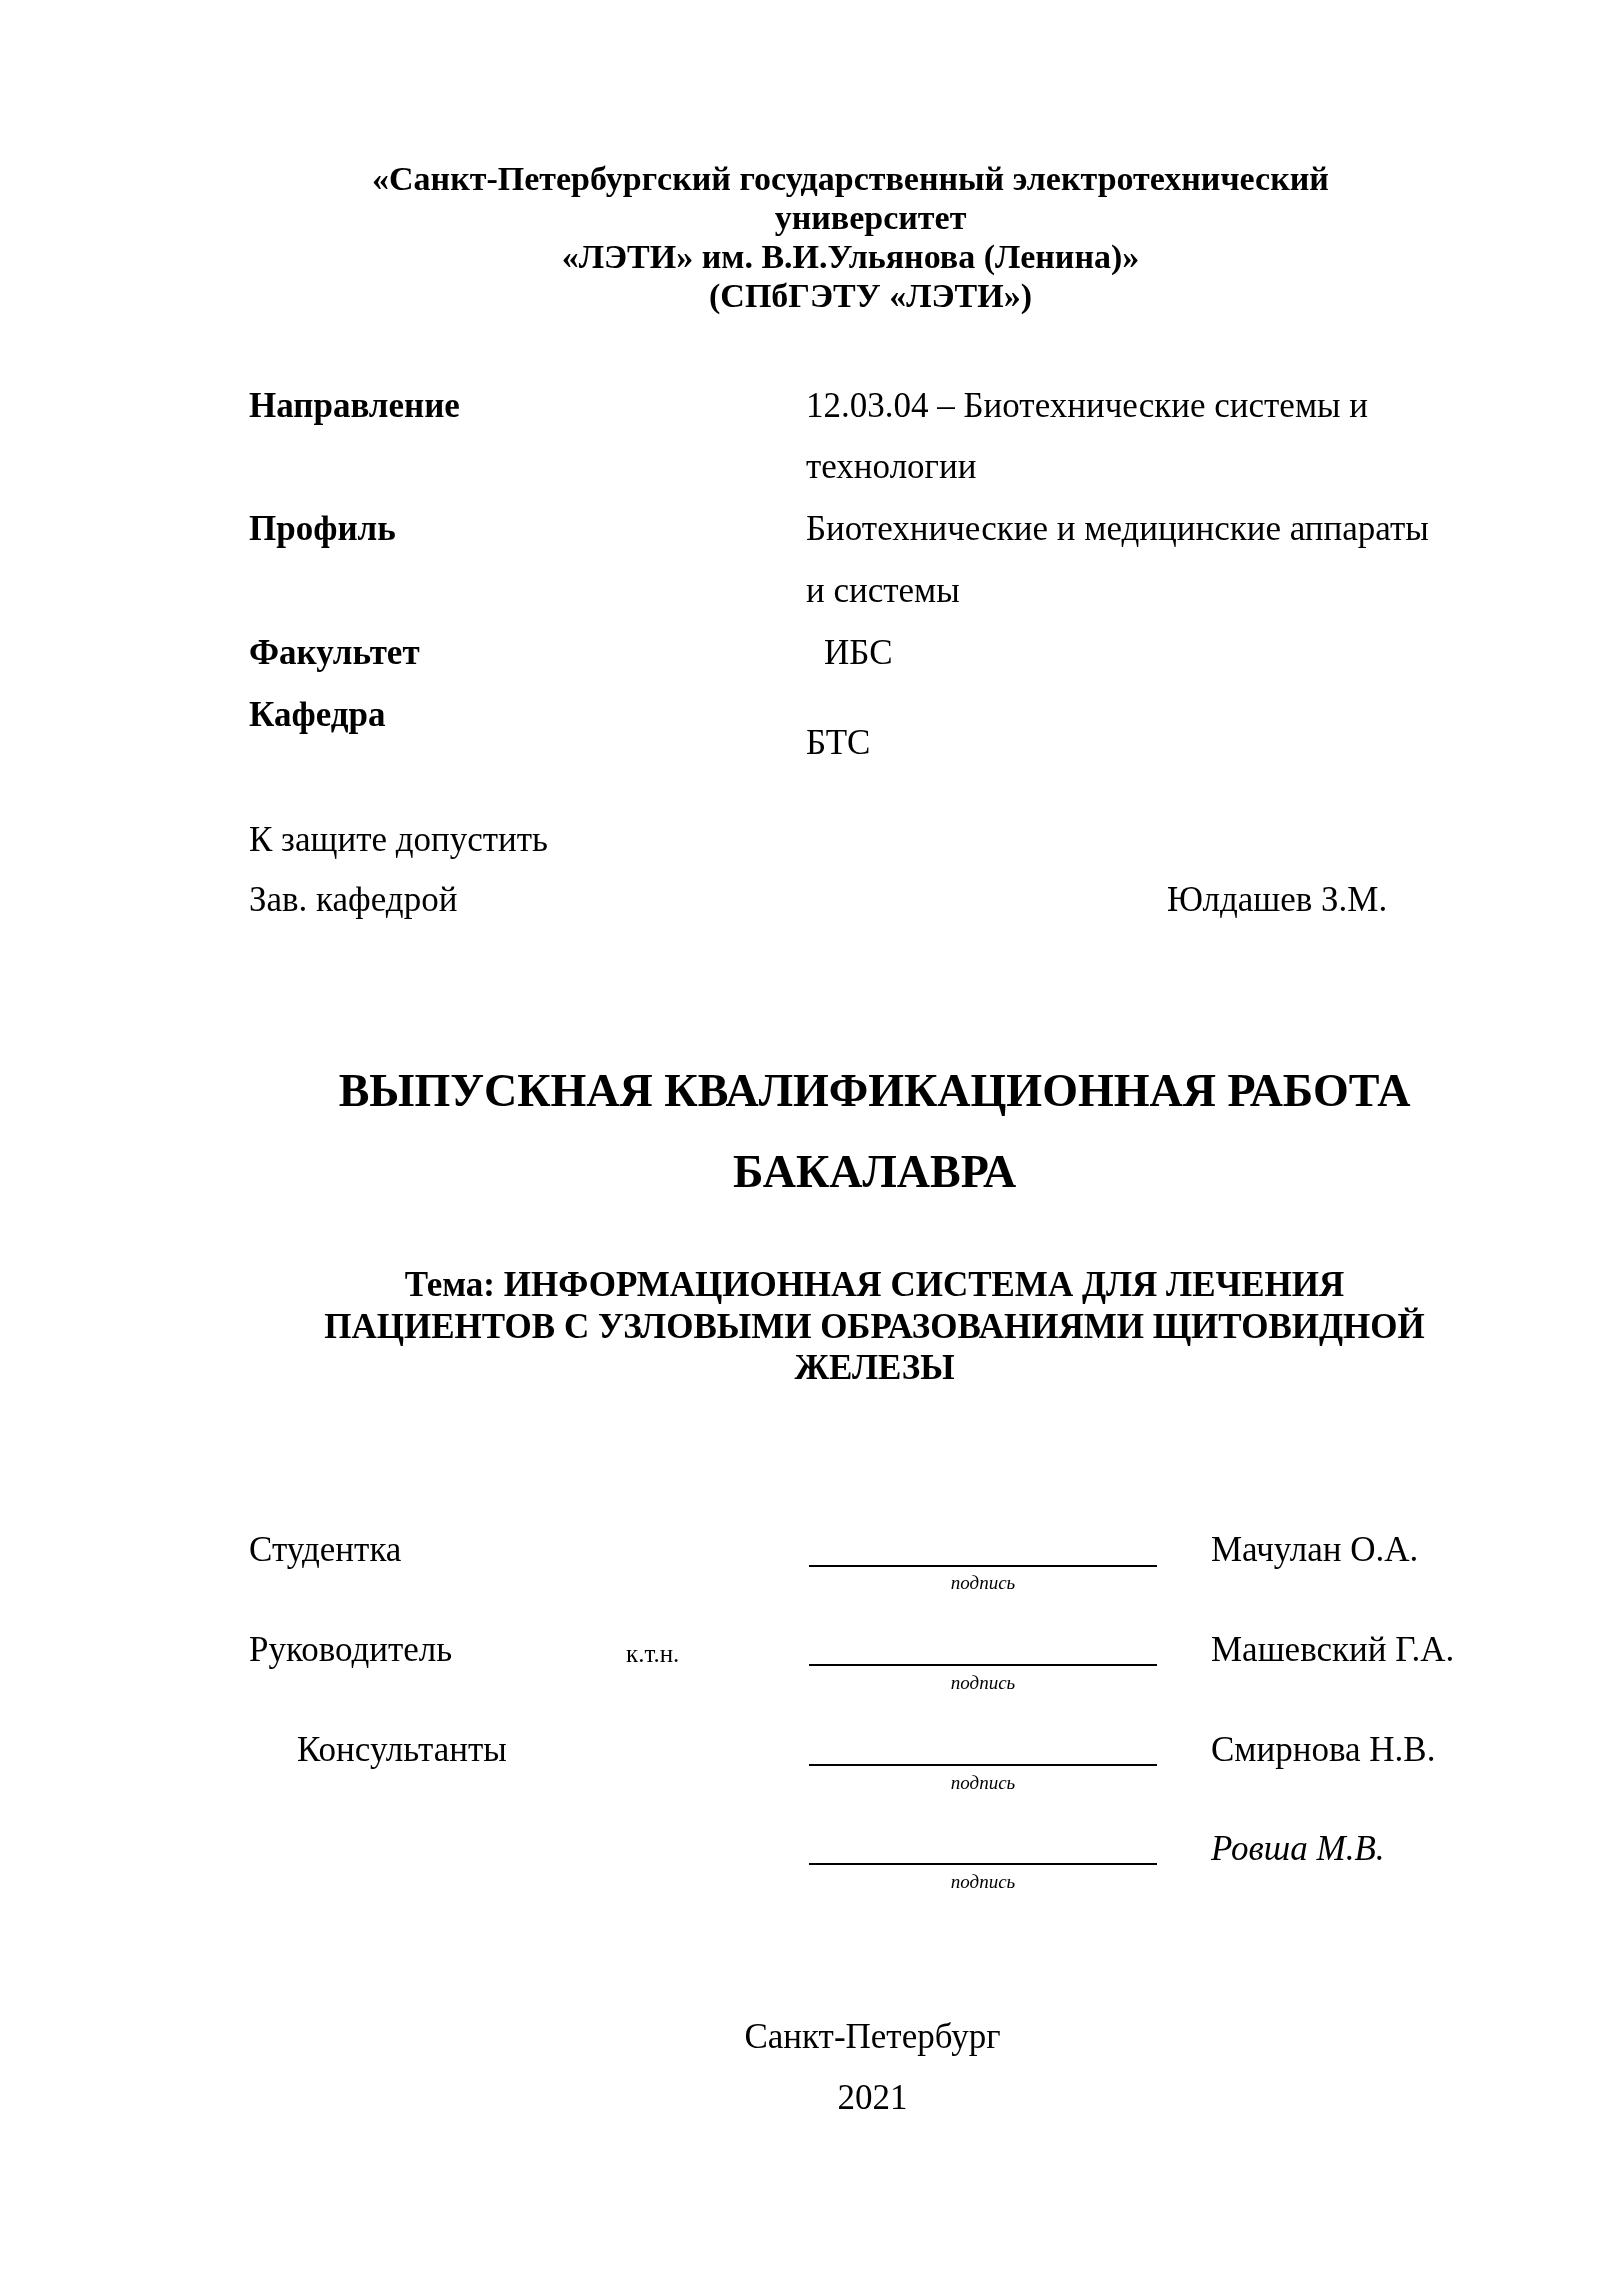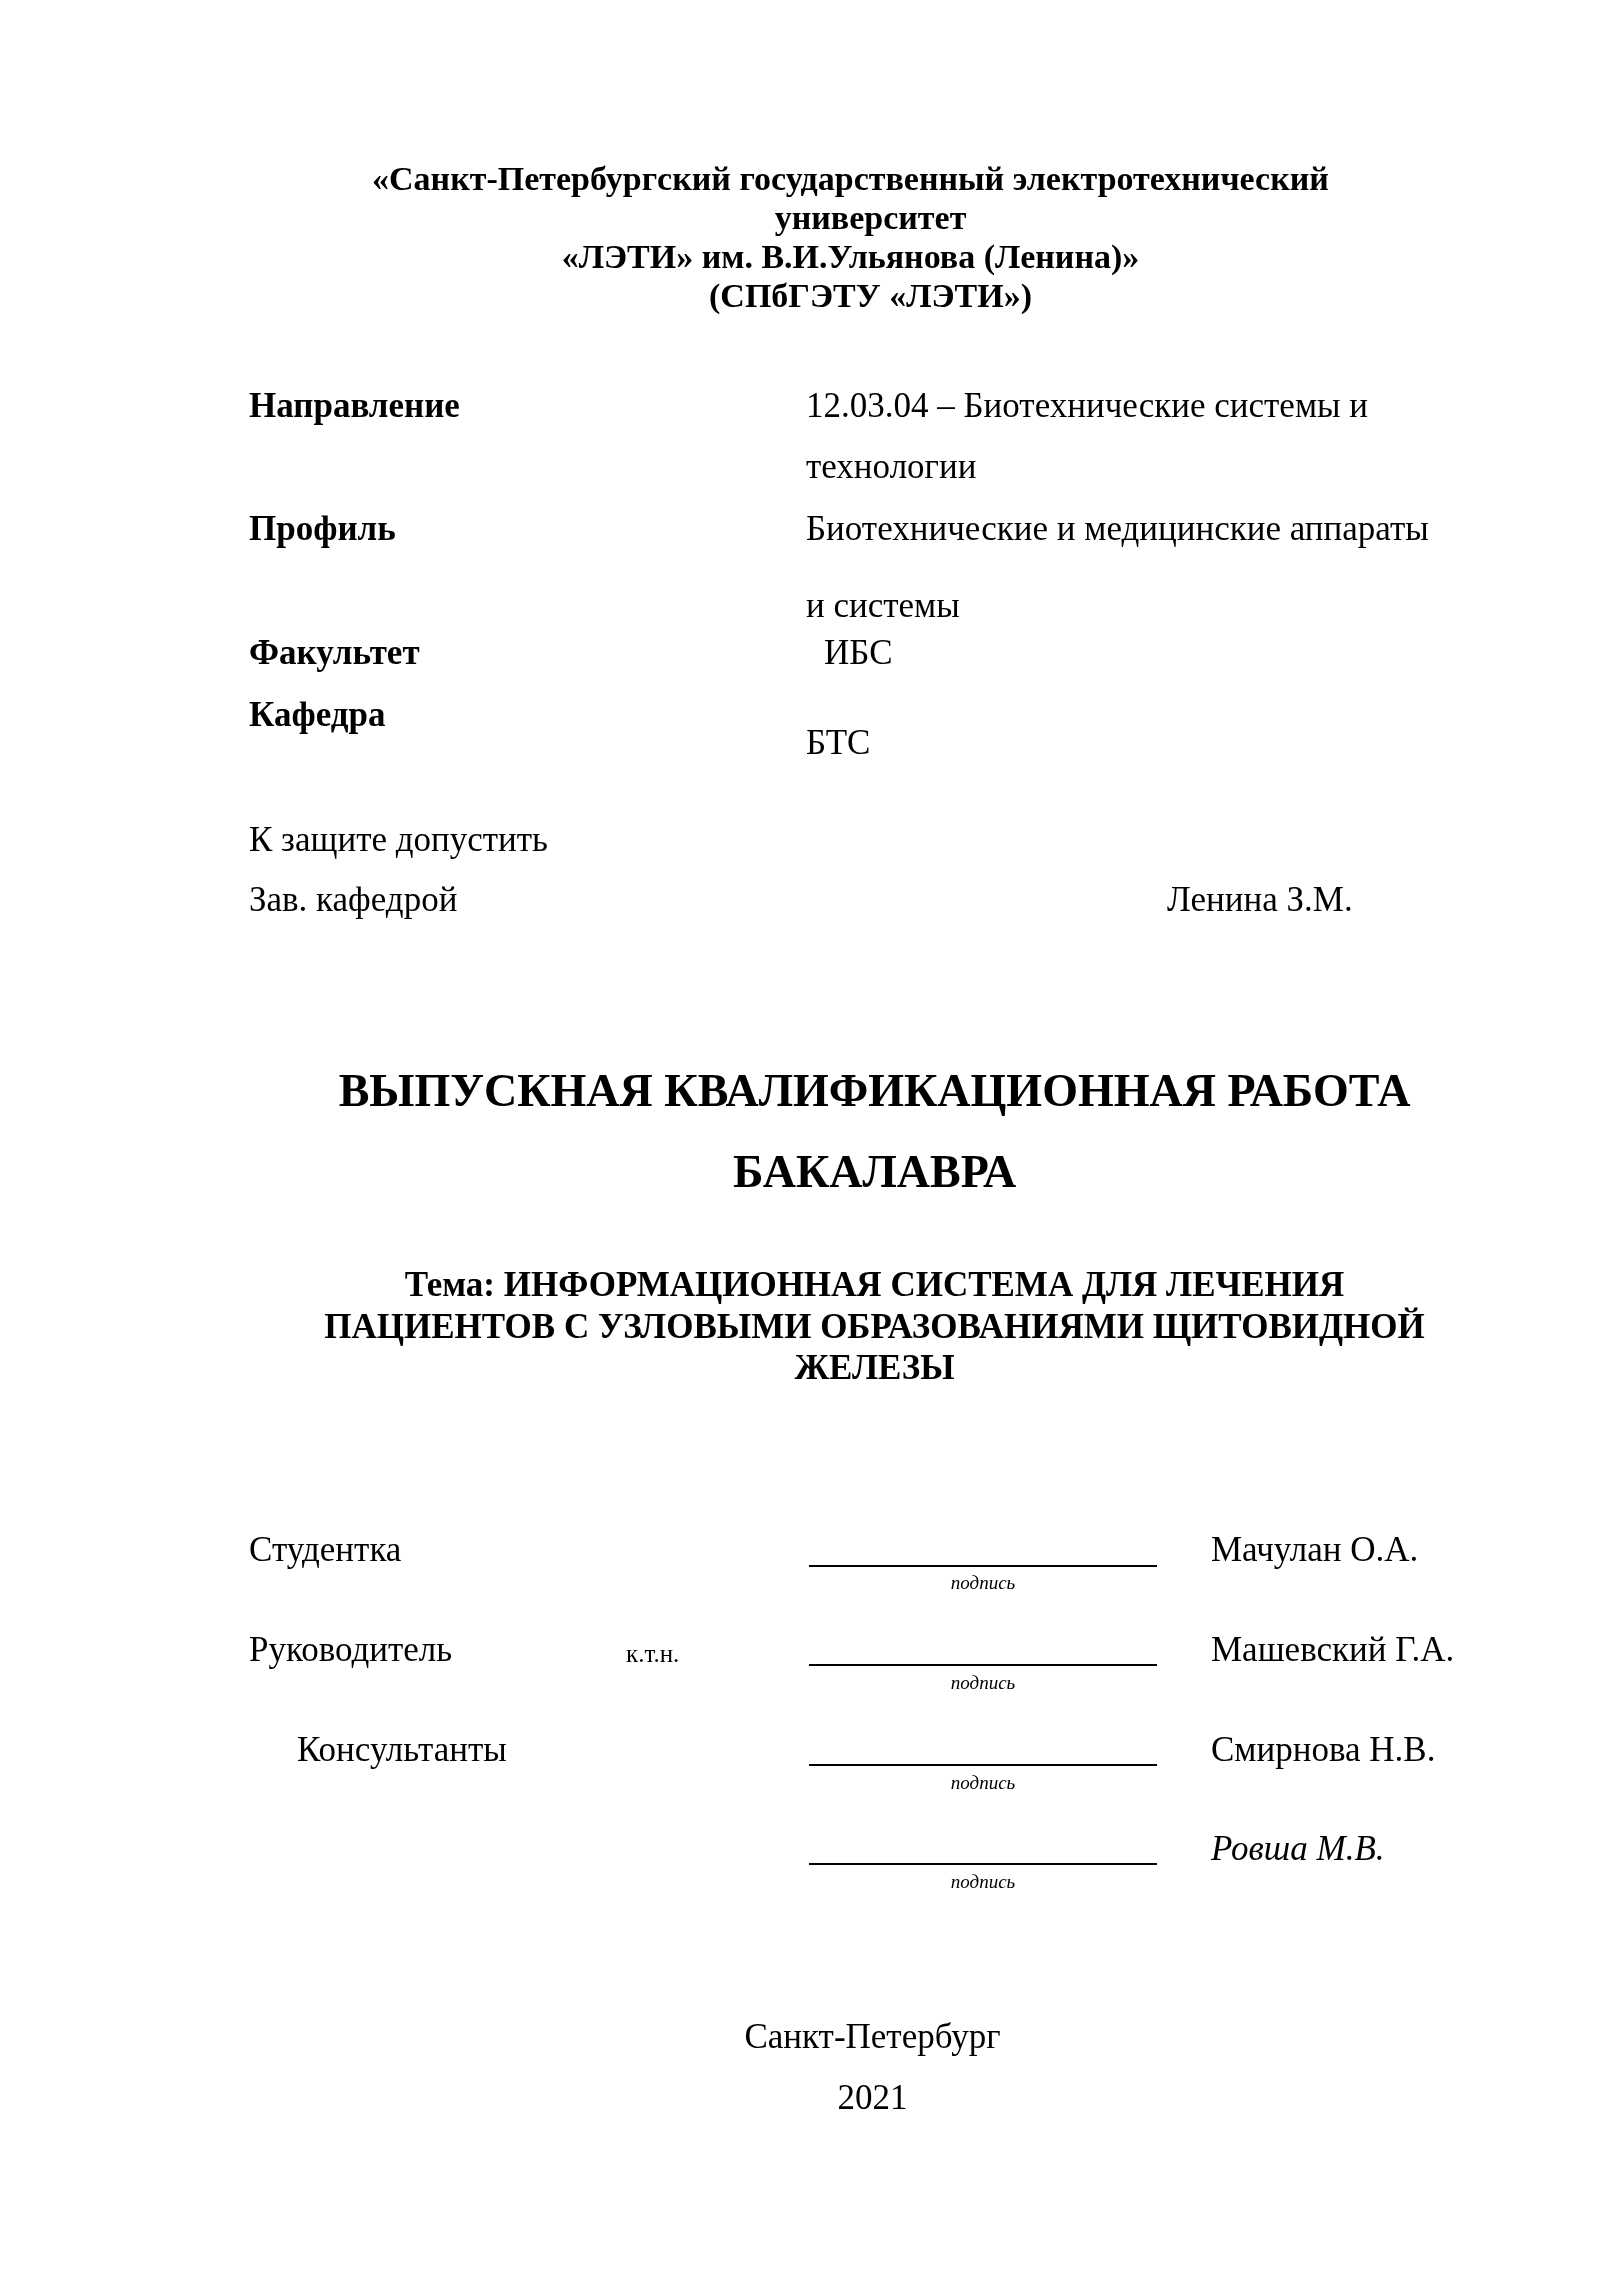--- a/index.html
+++ b/index.html
@@ -27,33 +27,33 @@
   <div class="abs center hdr" style="top:276px; left:59px;">(СПбГЭТУ «ЛЭТИ»)</div>
 </div>
 
 <div>
   <div class="abs lbl" style="left:249px; top:385px;">Направление</div>
   <div class="abs val" style="left:806px; top:385px;">12.03.04 – Биотехнические системы и</div>
   <div class="abs val" style="left:806px; top:446px;">технологии</div>
 
   <div class="abs lbl" style="left:249px; top:508px;">Профиль</div>
   <div class="abs val" style="left:806px; top:508px;">Биотехнические и медицинские аппараты</div>
-  <div class="abs val" style="left:806px; top:570px;margin-top:15px;">и системы</div>
+  <div class="abs val" style="left:806px; top:570px;">и системы</div>
 
   <div class="abs lbl" style="left:249px; top:632px;">Факультет</div>
   <div class="abs val" style="left:824px; top:632px;">ИБС</div>
 
   <div class="abs lbl" style="left:249px; top:694px;">Кафедра</div>
   <div class="abs val" style="left:806px; top:694px;margin-top:28px;">БТС</div>
 </div>
 
 <div>
   <div class="abs txt italic" style="left:249px; top:819px;">К защите допустить</div>
   <div class="abs txt" style="left:249px; top:879px;">Зав. кафедрой</div>
-  <div class="abs txt" style="left:1167px; top:879px;">Ленина З.М.</div>
+  <div class="abs txt" style="left:1167px; top:879px;">Юлдашев З.М.</div>
 </div>
 
 <div>
   <div class="abs center title" style="top:1063px; left:63px;">ВЫПУСКНАЯ КВАЛИФИКАЦИОННАЯ РАБОТА</div>
   <div class="abs center title" style="top:1144px; left:63px;">БАКАЛАВРА</div>
 </div>
 
 <div>
   <div class="abs center topic" style="top:1264px; left:63px;">Тема: ИНФОРМАЦИОННАЯ СИСТЕМА ДЛЯ ЛЕЧЕНИЯ</div>
   <div class="abs center topic" style="top:1306px; left:63px;">ПАЦИЕНТОВ С УЗЛОВЫМИ ОБРАЗОВАНИЯМИ ЩИТОВИДНОЙ</div>

